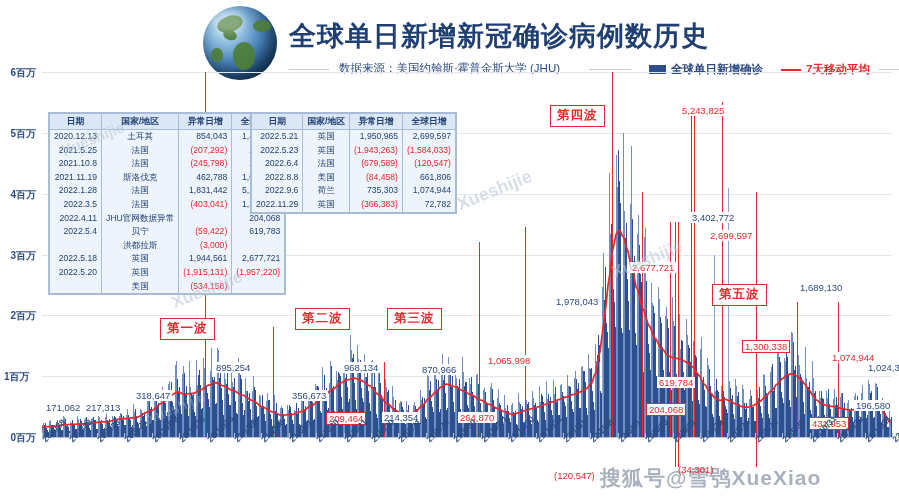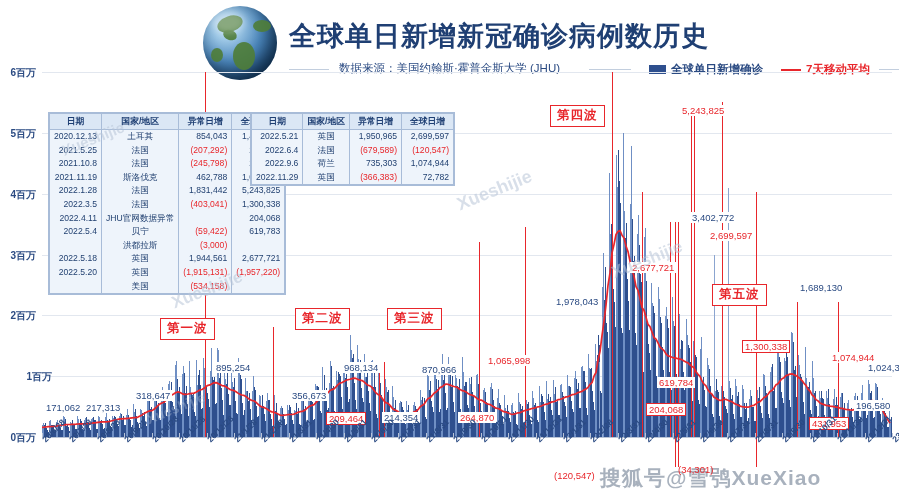--- a/index.html
+++ b/index.html
@@ -1068,21 +1068,21 @@
         <div class="wave" style="left: 118px; top: 246px;">第一波</div>
         <div class="wave" style="left: 253px; top: 236px;">第二波</div>
         <div class="wave" style="left: 345px; top: 236px;">第三波</div>
         <div class="wave" style="left: 508px; top: 33px;">第四波</div>
         <div class="wave" style="left: 670px; top: 212px;">第五波</div>
       </div>
   </div>
 
   <div id="ylabels">
       <div class="ylab" style="position: absolute; left: 0px; width: 36px; text-align: right; font-size: 10px; font-weight: bold; color: rgb(42, 74, 130); top: 431px;">0百万</div>
-      <div class="ylab" style="position: absolute; left: 16px; width: 36px; text-align: right; font-size: 10px; font-weight: bold; color: rgb(42, 74, 130); top: 370.2px;">1百万</div>
+      <div class="ylab" style="position: absolute; left: 4px; width: 36px; text-align: left; font-size: 10px; font-weight: bold; color: rgb(42, 74, 130); top: 370.2px;">1百万</div>
       <div class="ylab" style="position: absolute; left: 0px; width: 36px; text-align: right; font-size: 10px; font-weight: bold; color: rgb(42, 74, 130); top: 309.3px;">2百万</div>
       <div class="ylab" style="position: absolute; left: 0px; width: 36px; text-align: right; font-size: 10px; font-weight: bold; color: rgb(42, 74, 130); top: 248.5px;">3百万</div>
       <div class="ylab" style="position: absolute; left: 0px; width: 36px; text-align: right; font-size: 10px; font-weight: bold; color: rgb(42, 74, 130); top: 187.7px;">4百万</div>
       <div class="ylab" style="position: absolute; left: 0px; width: 36px; text-align: right; font-size: 10px; font-weight: bold; color: rgb(42, 74, 130); top: 126.8px;">5百万</div>
       <div class="ylab" style="position: absolute; left: 0px; width: 36px; text-align: right; font-size: 10px; font-weight: bold; color: rgb(42, 74, 130); top: 66px;">6百万</div>
     </div>
   <div class="xticks" id="xticks">
       <div class="xtick-mark" style="left: 0px;"></div>
       <div class="xt" style="left: -2px;">20/6/28</div>
       <div class="xtick-mark" style="left: 27.4194px;"></div>
@@ -1242,24 +1242,36 @@
             <th style="width:52px">异常日增</th>
             <th style="width:52px">全球日增</th>
           </tr>
           <tr>
             <td class="c-date">2022.5.21</td>
             <td class="c-ctry">英国</td>
             <td class="c-num">1,950,965</td>
             <td class="c-num">2,699,597</td>
           </tr>
           <tr>
+            <td class="c-date">2022.5.23</td>
+            <td class="c-ctry">英国</td>
+            <td class="c-num neg">(1,943,263)</td>
+            <td class="c-num neg">(1,584,033)</td>
+          </tr>
+          <tr>
             <td class="c-date">2022.6.4</td>
             <td class="c-ctry">法国</td>
             <td class="c-num neg">(679,589)</td>
             <td class="c-num neg">(120,547)</td>
+          </tr>
+          <tr>
+            <td class="c-date">2022.8.8</td>
+            <td class="c-ctry">美国</td>
+            <td class="c-num neg">(84,458)</td>
+            <td class="c-num">661,806</td>
           </tr>
           <tr>
             <td class="c-date">2022.9.6</td>
             <td class="c-ctry">荷兰</td>
             <td class="c-num">735,303</td>
             <td class="c-num">1,074,944</td>
           </tr>
           <tr>
             <td class="c-date">2022.11.29</td>
             <td class="c-ctry">英国</td>

